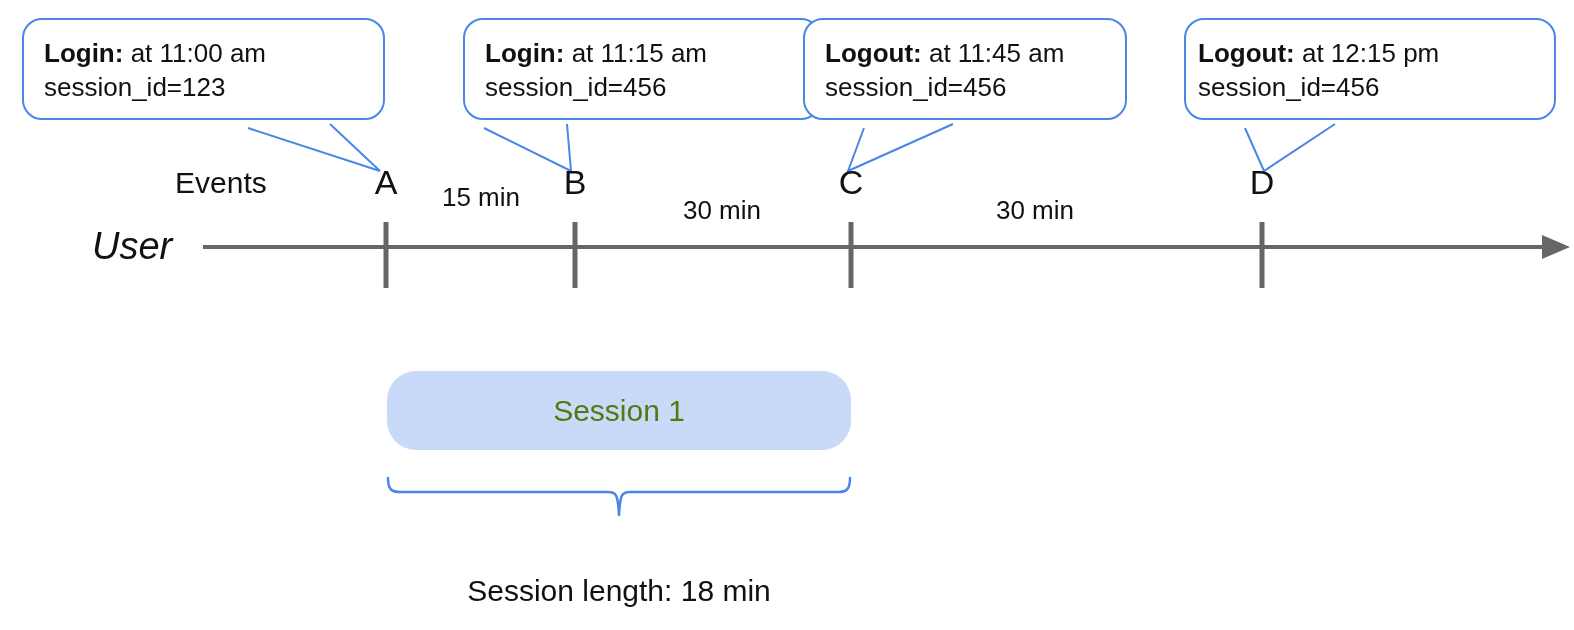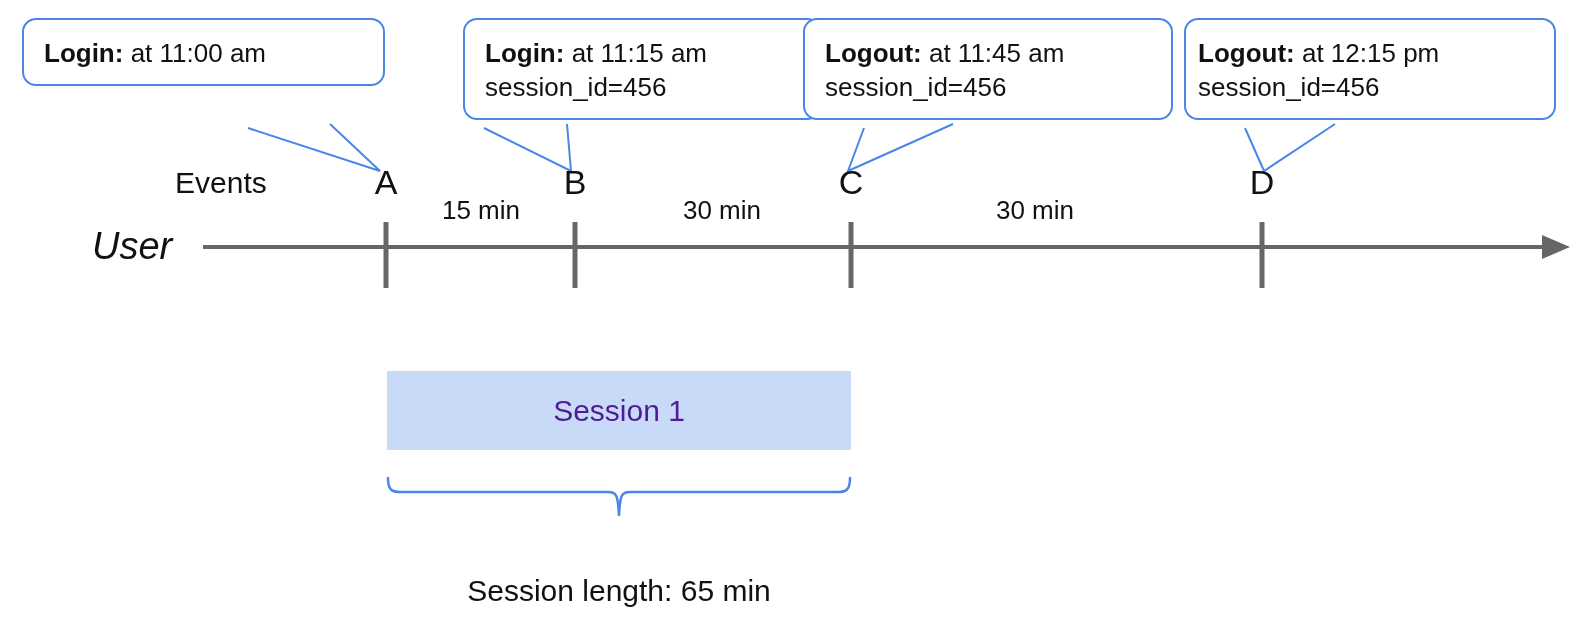--- a/index.html
+++ b/index.html
@@ -16,21 +16,21 @@
     width: 1574px;
     height: 630px;
     background: #ffffff;
     overflow: hidden;
   }
   
   .callout {
     position: absolute;
     box-sizing: border-box;
     border: 2px solid #4a86e8;
-    border-radius: 14px;
+    border-radius: 20px;
     background: #ffffff;
     padding: 16px 20px 14px 20px;
     font-size: 26px;
     line-height: 34px;
     color: #111111;
     white-space: nowrap;
   }
   .callout .lbl { font-weight: bold; }
   .callout .ln2 { display: block; }
   
@@ -66,45 +66,47 @@
     transform: translateX(-50%);
   }
   
   .session-bar {
     position: absolute;
     background: #c9daf8;
     display: flex;
     align-items: center;
     justify-content: center;
     font-size: 30px;
-    color: #4c1d95;
+    color: #4d7c0f;
+    border-radius: 29px;
   }
   .caption {
     position: absolute;
     font-size: 30px;
     color: #111111;
     white-space: nowrap;
     transform: translateX(-50%);
   }
 </style>
 </head>
 <body>
 
 <div id="canvas">
 
   <div class="callout" style="left:22px; top:18px; width:363px;">
     <span class="lbl">Login:</span><span> at 11:00 am</span>
+    <span class="ln2">session_id=123</span>
   </div>
 
   <div class="callout" style="left:420px; top:18px; width:358px;margin-left:43px;">
     <span class="lbl">Login:</span><span> at 11:15 am</span>
     <span class="ln2">session_id=456</span>
   </div>
 
-  <div class="callout" style="left:803px; top:18px; width:370px;">
+  <div class="callout" style="left:803px; top:18px; width:324px;">
     <span class="lbl">Logout:</span><span> at 11:45 am</span>
     <span class="ln2">session_id=456</span>
   </div>
 
   <div class="callout" style="left:1184px; top:18px; width:372px;padding-left:12px;">
     <span class="lbl">Logout:</span><span> at 12:15 pm</span>
     <span class="ln2">session_id=456</span>
   </div>
 
   <svg id="overlay" viewBox="0 0 1574 630">
@@ -132,23 +134,23 @@
   </svg>
 
   <div class="lane-label" style="left:175px; top:166px;">Events</div>
   <div class="lane-label big" style="left:92px; top:225px;">User</div>
 
   <div class="event-label" style="left:386px; top:163px;">A</div>
   <div class="event-label" style="left:575px; top:163px;">B</div>
   <div class="event-label" style="left:851px; top:163px;">C</div>
   <div class="event-label" style="left:1262px; top:163px;">D</div>
 
-  <div class="gap-label" style="left:481px; top:195px;">15 min</div>
+  <div class="gap-label" style="left:481px; top:182px;">15 min</div>
   <div class="gap-label" style="left:722px; top:195px;">30 min</div>
   <div class="gap-label" style="left:1035px; top:195px;">30 min</div>
 
   <div class="session-bar" style="left:387px; top:371px; width:464px; height:79px;">
     <span>Session 1</span>
   </div>
 
-  <div class="caption" style="left:619px; top:574px;">Session length: 65 min</div>
+  <div class="caption" style="left:619px; top:574px;">Session length: 18 min</div>
 
 </div>
 
 </body></html>

